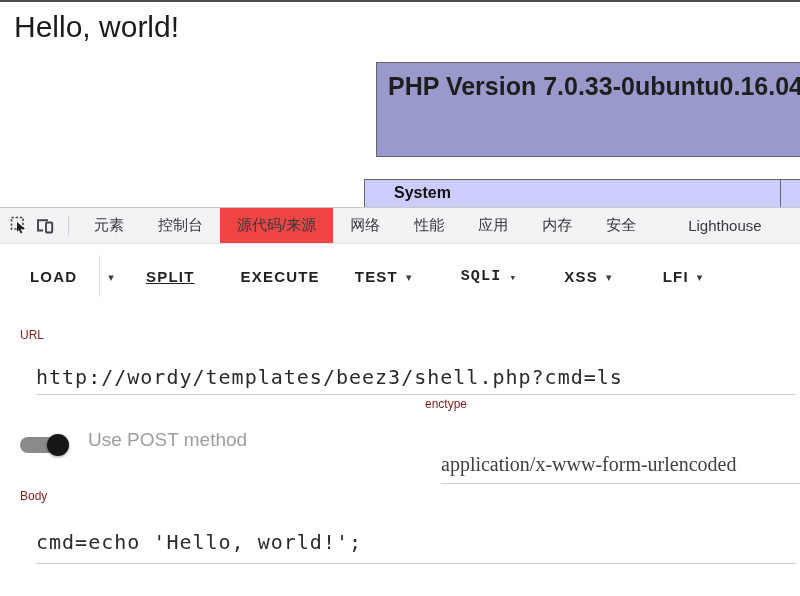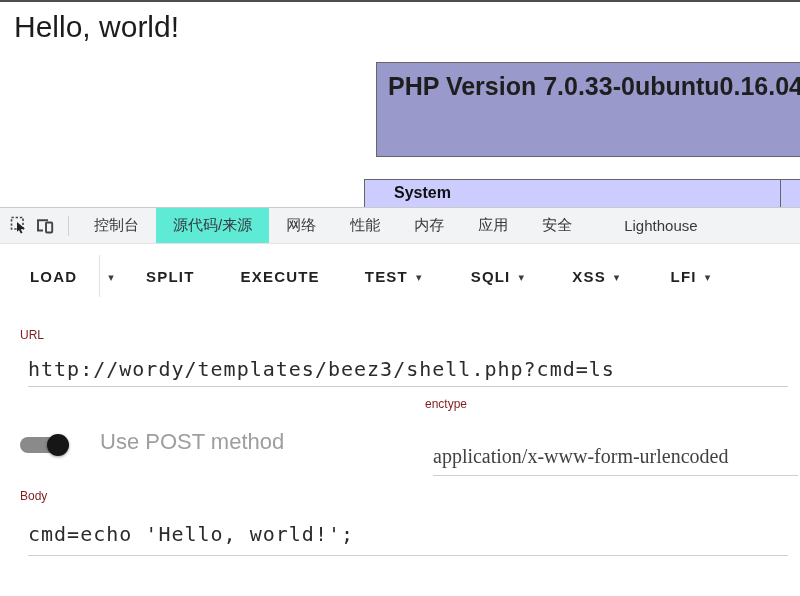--- a/index.html
+++ b/index.html
@@ -33,63 +33,63 @@
     height:37px;background:#f2f3f5;border-top:1px solid #c8cad0;border-bottom:1px solid #e4e4e6;
     display:flex;align-items:center;box-sizing:border-box;
   }
   .icon-btn{display:flex;align-items:center;justify-content:center;width:26px;height:28px;}
   .icon-btn:first-child{margin-left:6px;}
   .tab-sep{width:1px;height:20px;background:#d0d2d8;margin:0 8px 0 10px;}
   .tab{
     padding:0 17px;height:100%;display:flex;align-items:center;
     font-size:15px;color:#36393e;white-space:nowrap;
   }
-  .tab.selected{background:#5eead4;}
+  .tab.selected{background:#ef4444;}
   .tab.lighthouse{margin-left:18px;}
 
   
   .btnrow{display:flex;align-items:center;height:64px;}
   .tbtn{
     font-size:15px;font-weight:bold;letter-spacing:1.2px;color:#1f2123;
     display:flex;align-items:center;white-space:nowrap;cursor:default;
   }
   .m-load{margin-left:30px;text-align:right;}
   .load-divider{width:1px;height:42px;background:#e2e2e2;margin-left:22px;}
   .caret{font-size:11px;color:#3c3c3c;margin-left:8px;transform:translateY(1px);}
-  .m-split{margin-left:31px;}
+  .m-split{margin-left:31px;text-decoration:underline;}
   .m-execute{margin-left:46px;}
-  .m-test{margin-left:45px;}
-  .m-sqli{margin-left:48px;}
+  .m-test{margin-left:35px;}
+  .m-sqli{margin-left:48px;font-family:Liberation Mono, monospace;}
   .m-xss{margin-left:47px;}
   .m-lfi{margin-left:50px;}
 
   
   .field-label{position:absolute;font-size:12px;color:#7f1d1d;}
   .field-input{
-    position:absolute;border:none;outline:none;background:transparent;padding:0;margin:8px;
+    position:absolute;border:none;outline:none;background:transparent;padding:0;margin:16px;
     border-bottom:1px solid #cfcfcf;color:#2b2b2b;
   }
   .mono{font-family:"DejaVu Sans Mono","Liberation Mono",monospace;font-size:20px;letter-spacing:1px;}
   .sans-val{font-family:Liberation Serif, serif;font-size:20px;color:#3f4143;}
 
   .lbl-url{left:20px;top:121px;}
   .inp-url{left:20px;top:136px;width:760px;height:35px;}
   .lbl-enctype{left:425px;top:190px;}
   .inp-enctype{left:425px;top:222px;width:365px;height:38px;}
   .lbl-body{left:20px;top:282px;}
   .inp-body{left:20px;top:298px;width:760px;height:42px;}
 
   
   .toggle{position:absolute;left:20px;top:227px;width:50px;height:22px;cursor:default;}
   .toggle-track{position:absolute;left:0;top:3px;width:38px;height:16px;border-radius:8px;background:#8a8a8a;}
   .toggle-thumb{
     position:absolute;left:27px;top:0;width:22px;height:22px;border-radius:50%;background:#161616;
     box-shadow:0 1px 3px rgba(0,0,0,0.4);
   }
-  .toggle-label{position:absolute;left:100px;top:222px;font-size:22px;color:#9e9e9e;}
+  .toggle-label{position:absolute;left:88px;top:222px;font-size:19px;color:#9e9e9e;}
 </style>
 </head>
 <body>
 
 <div id="screen">
 
   <div class="top-line"></div>
 
   <div class="hello">Hello, world!</div>
 
@@ -112,26 +112,27 @@
           <path d="M7 6 L15 12.8 L10.7 13.2 L12.5 16.8 L10.8 17.6 L9 14 L7 15.8 Z" fill="#1f2124"></path>
         </svg>
       </span>
       <span class="icon-btn">
         <svg width="20" height="18" viewBox="0 0 20 18">
           <path d="M13 3.2 H3 V13.5 H8" fill="none" stroke="#41454a" stroke-width="1.9"></path>
           <rect x="11" y="5.5" width="6.2" height="10" rx="1" fill="#f2f3f5" stroke="#41454a" stroke-width="1.9"></rect>
         </svg>
       </span>
       <span class="tab-sep"></span>
+      <span class="tab">元素</span>
       <span class="tab">控制台</span>
       <span class="tab selected">源代码/来源</span>
       <span class="tab">网络</span>
       <span class="tab">性能</span>
+      <span class="tab">应用</span>
       <span class="tab">内存</span>
-      <span class="tab">应用</span>
       <span class="tab">安全</span>
       <span class="tab lighthouse">Lighthouse</span>
     </div>
 
     <div class="btnrow">
       <span class="tbtn m-load">LOAD</span>
       <span class="load-divider"></span>
       <span class="tbtn">
           <span class="caret">▾</span>
         </span>

